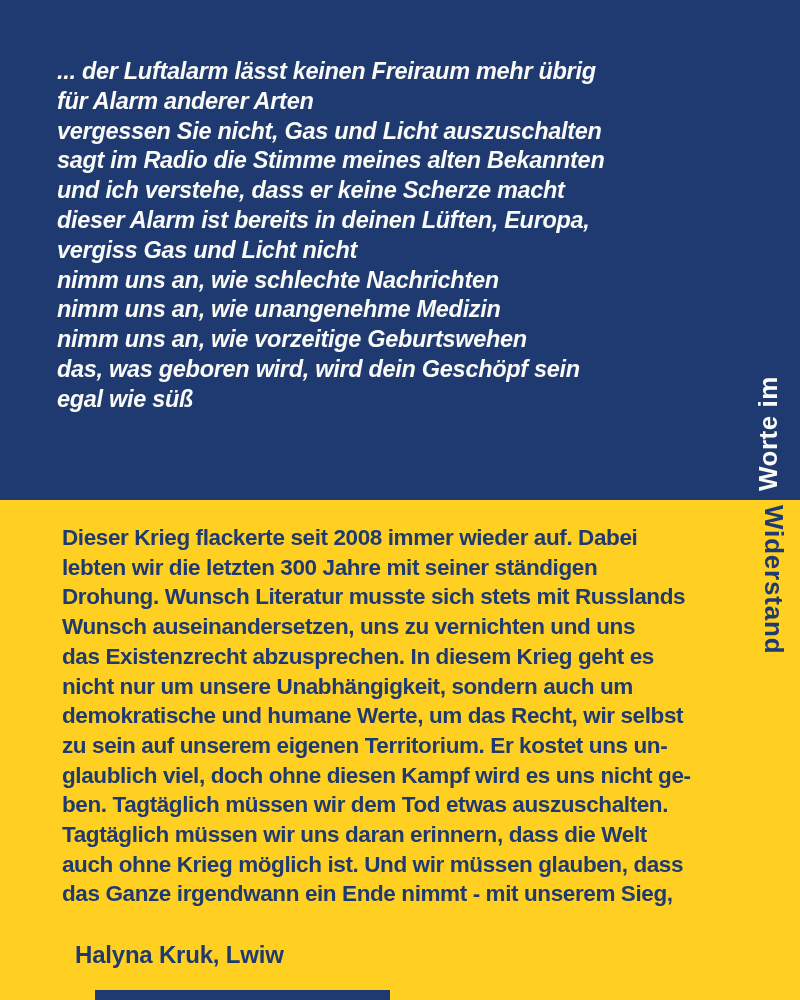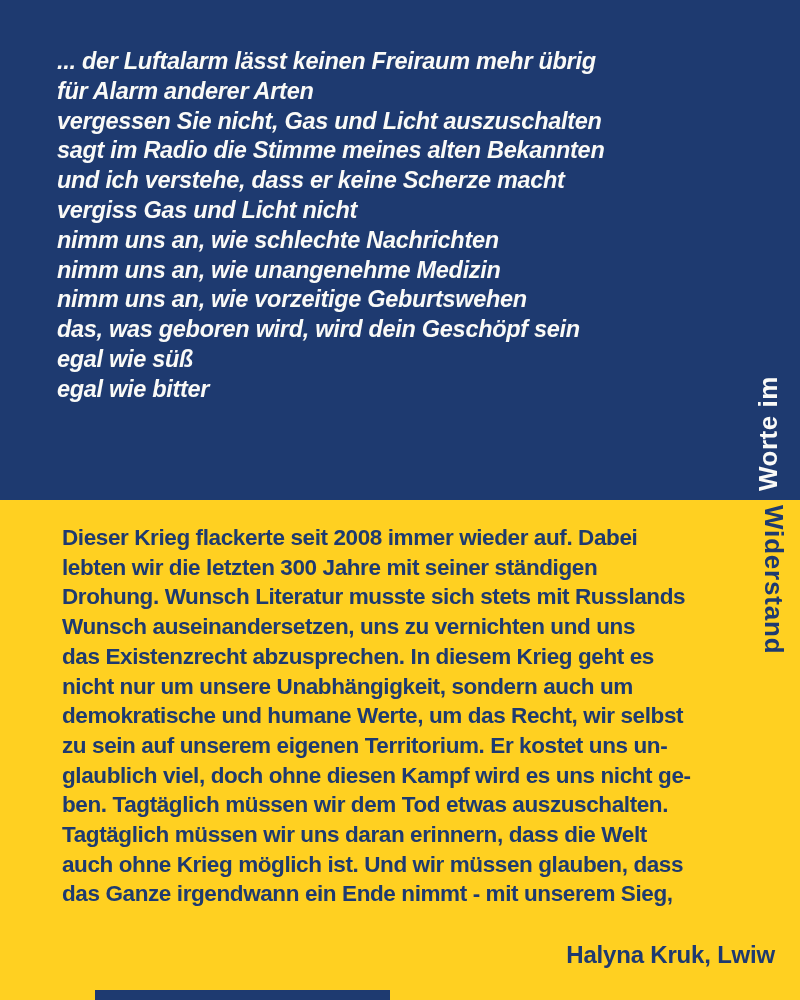--- a/index.html
+++ b/index.html
@@ -24,21 +24,21 @@
     background: var(--navy);
   }
   .section-bottom {
     position: absolute;
     left: 0; top: 500px;
     width: 800px; height: 500px;
     background: var(--yellow);
   }
   .poem {
     position: absolute;
-    left: 57px; top: 47px;
+    left: 57px; top: 57px;
     width: 620px;
     color: var(--white);
     font-style: italic;
     font-weight: bold;
     font-size: 23.5px;
     line-height: 29.8px;
     letter-spacing: -0.3px;
   }
   .essay {
     position: absolute;
@@ -47,21 +47,20 @@
     color: var(--navy);
     font-weight: bold;
     font-size: 22.5px;
     line-height: 29.7px;
     letter-spacing: -0.4px;
   }
   .attribution {
     position: absolute;
     right: 25px; top: 941px;
     width: 700px;
-    text-align: right;
     color: var(--navy);
     font-weight: bold;
     font-size: 24px;
     letter-spacing: -0.2px;
   }
   .vert-worte-im {
     position: absolute;
     left: 753px; top: 491px;
     transform: rotate(-90deg);
     transform-origin: 0 0;
@@ -95,27 +94,27 @@
 
 <div class="section-top"></div>
 <div class="section-bottom"></div>
 
 <div class="poem">
     <div class="line">... der Luftalarm lässt keinen Freiraum mehr übrig</div>
     <div class="line">für Alarm anderer Arten</div>
     <div class="line">vergessen Sie nicht, Gas und Licht auszuschalten</div>
     <div class="line">sagt im Radio die Stimme meines alten Bekannten</div>
     <div class="line">und ich verstehe, dass er keine Scherze macht</div>
+    <div class="line">dieser Alarm ist bereits in deinen Lüften, Europa,</div>
     <div class="line">vergiss Gas und Licht nicht</div>
     <div class="line">nimm uns an, wie schlechte Nachrichten</div>
     <div class="line">nimm uns an, wie unangenehme Medizin</div>
     <div class="line">nimm uns an, wie vorzeitige Geburtswehen</div>
     <div class="line">das, was geboren wird, wird dein Geschöpf sein</div>
     <div class="line">egal wie süß</div>
-    <div class="line">egal wie bitter</div>
   </div>
 
 <div class="essay">
     <div class="line">Dieser Krieg flackerte seit 2008 immer wieder auf. Dabei</div>
     <div class="line">lebten wir die letzten 300 Jahre mit seiner ständigen</div>
     <div class="line">Drohung. Wunsch Literatur musste sich stets mit Russlands</div>
     <div class="line">Wunsch auseinandersetzen, uns zu vernichten und uns</div>
     <div class="line">das Existenzrecht abzusprechen. In diesem Krieg geht es</div>
     <div class="line">nicht nur um unsere Unabhängigkeit, sondern auch um</div>
     <div class="line">demokratische und humane Werte, um das Recht, wir selbst</div>

